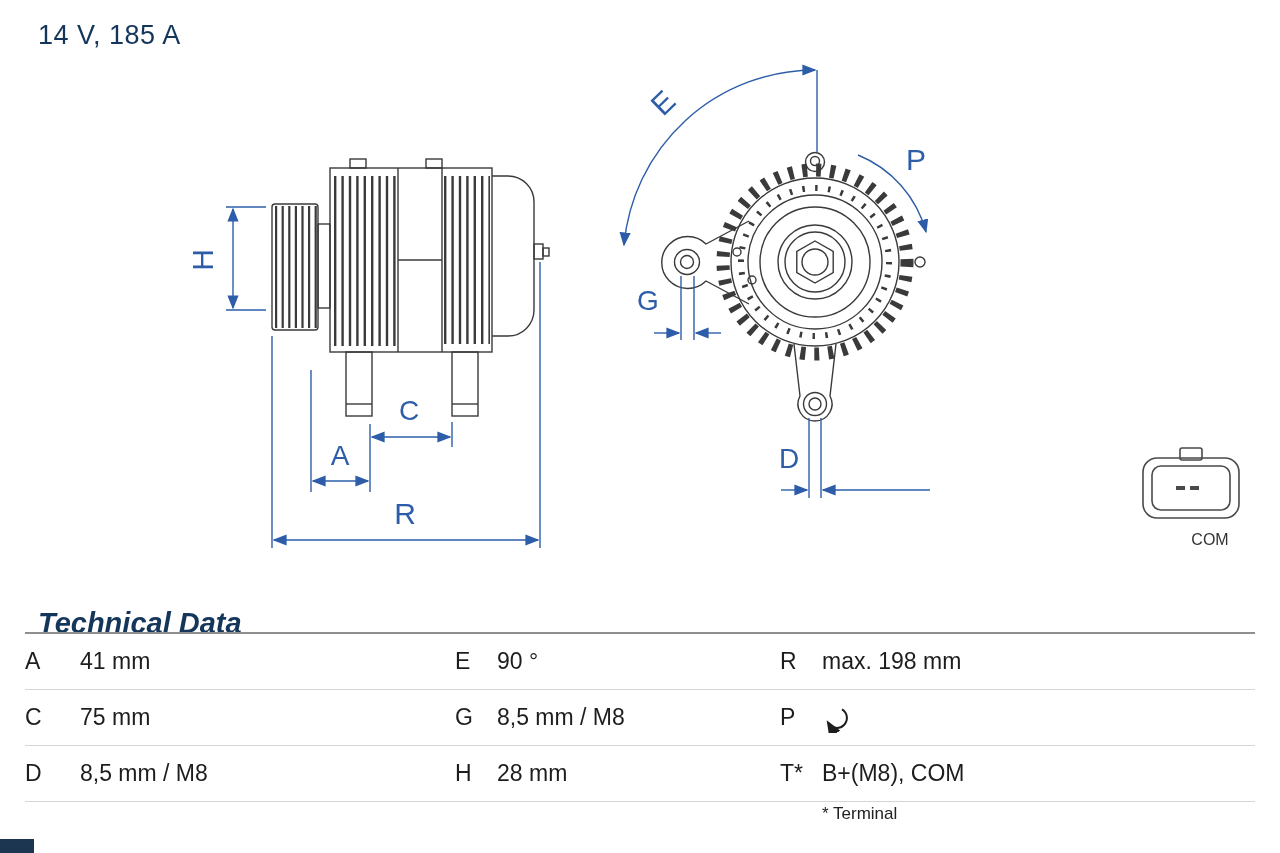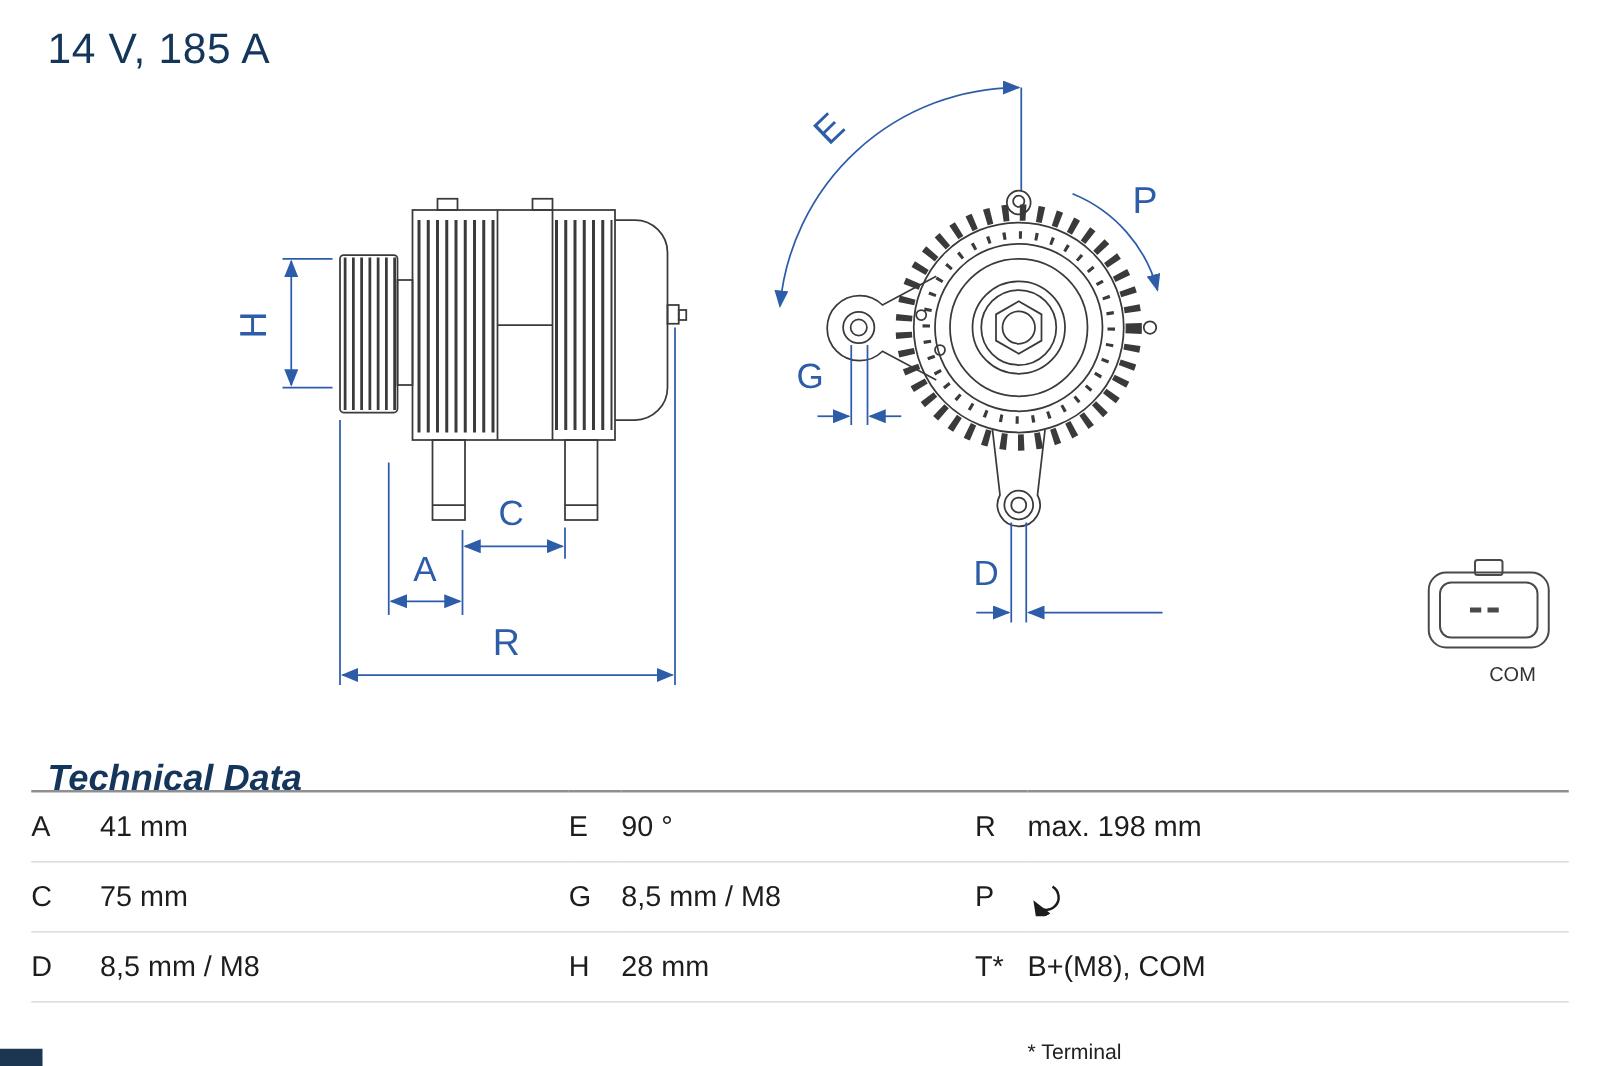--- a/index.html
+++ b/index.html
@@ -1,21 +1,21 @@
 <!DOCTYPE html>
 <html><head>
 <meta charset="utf-8">
 <style>
   html,body{margin:0;padding:0;}
   body{
     width:1280px;height:853px;background:#ffffff;position:relative;overflow:hidden;
     font-family:"Liberation Sans", sans-serif;
   }
   .rating{
-    position:absolute;left:38px;top:20px;font-size:34px;color:#15365b;letter-spacing:.5px;
+    position:absolute;left:38px;top:20px;font-size:27px;color:#15365b;letter-spacing:.5px;
   }
   .drawing-svg{position:absolute;left:0;top:0;}
   .dimtext{
     font-family:"Liberation Sans", sans-serif;
     font-size:30px;fill:#2d5da8;
   }
   .dimtext.small{font-size:28px;}
   .tech-title{
     position:absolute;left:38px;top:583px;font-size:29px;font-weight:bold;color:#15365b;font-style:italic;
   }
@@ -25,21 +25,21 @@
     border-top:2px solid #8f8f8f;
     border-bottom:1px solid #d4d4d4;
     font-size:23px;color:#1d1d1d;
     table-layout:fixed;
   }
   table.spec td{height:55px;vertical-align:middle;padding:0;overflow:hidden;}
   table.spec tr + tr td{border-top:1px solid #d4d4d4;}
   td.k1{padding-left:13px;}
   .rot-icon{display:inline-block;vertical-align:middle;}
   .footnote{
-    position:absolute;left:822px;top:804px;font-size:17px;color:#222222;margin-top:28px;
+    position:absolute;left:822px;top:804px;font-size:17px;color:#222222;
   }
   .corner-bar{
     position:absolute;left:0;top:839px;width:34px;height:14px;background:#1c3550;
   }
 </style>
 </head>
 <body>
 
 <div class="rating">14 V, 185 A</div>
 

